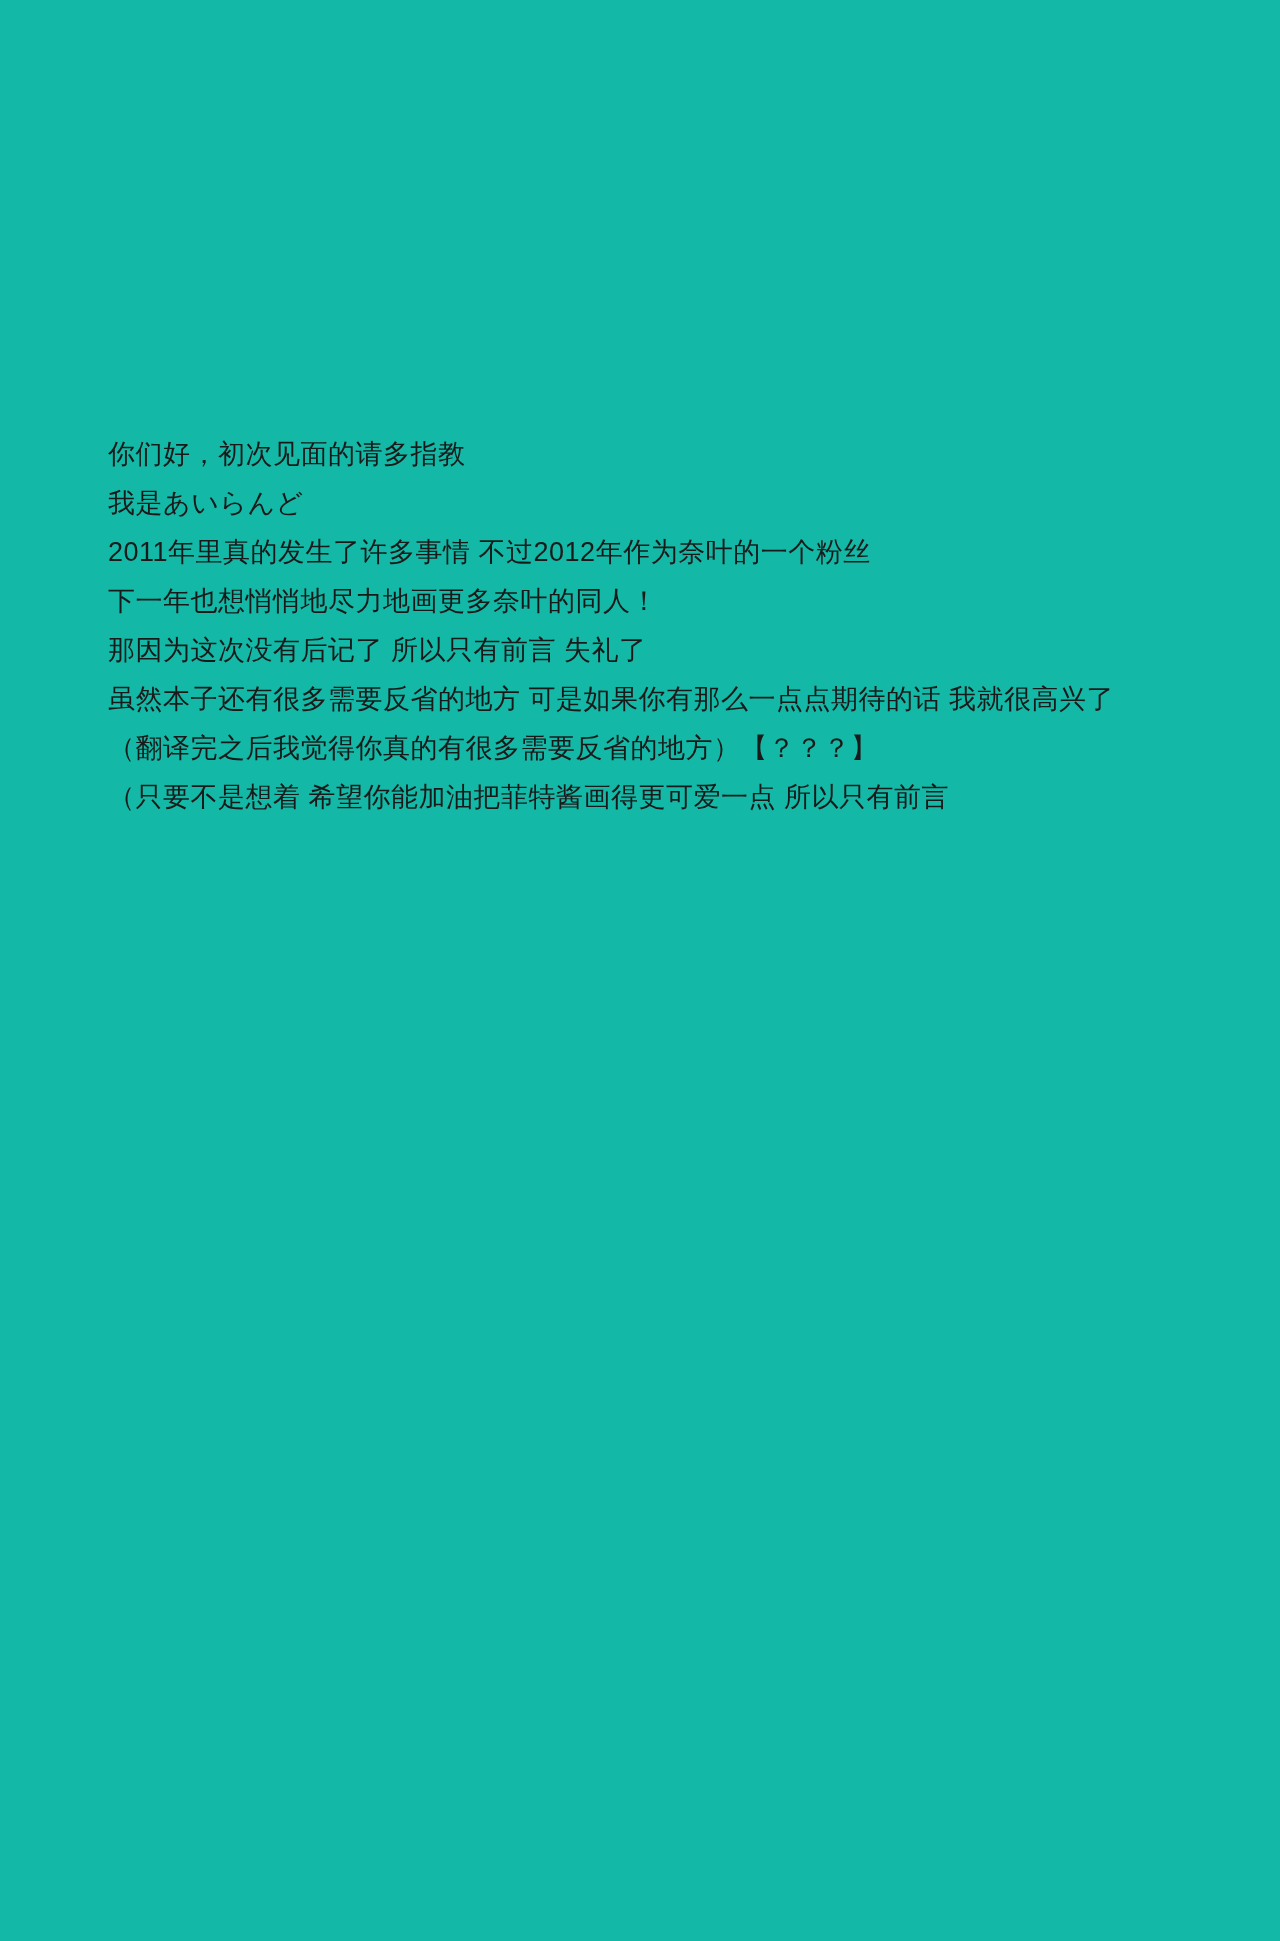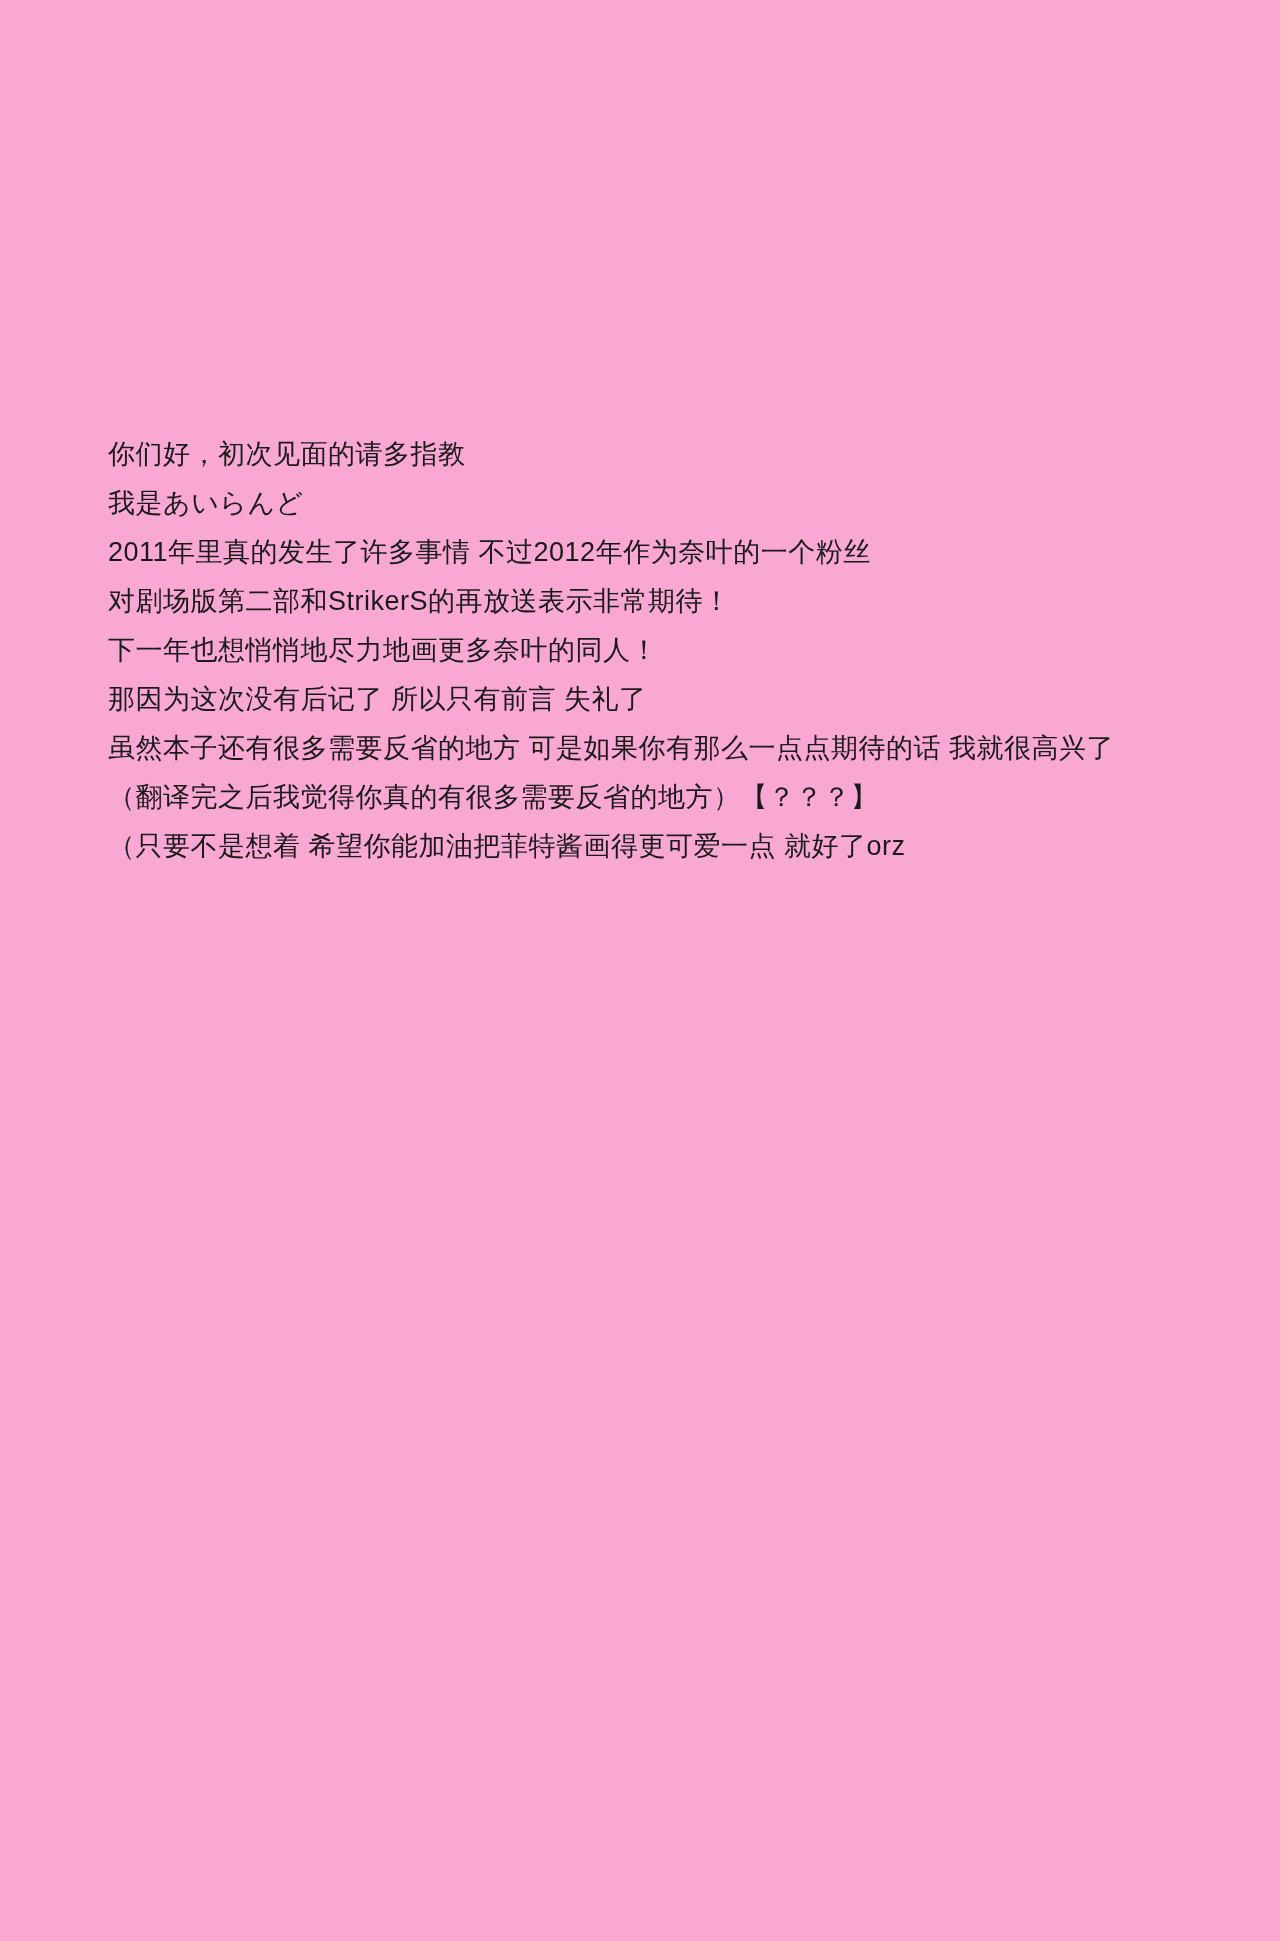--- a/index.html
+++ b/index.html
@@ -4,21 +4,21 @@
 <style>
   html, body {
     margin: 0;
     padding: 0;
     background: #ffffff;
   }
   .page {
     position: relative;
     width: 1280px;
     height: 1941px;
-    background: #f9a8d4;
+    background: #14b8a6;
     overflow: hidden;
   }
   .afterword-block {
     position: absolute;
     left: 108px;
     top: 430px;
     width: 1120px;
   }
   .line {
     font-family: "Liberation Sans", "DejaVu Sans", sans-serif;
@@ -30,20 +30,19 @@
   }
 </style>
 </head>
 <body>
 
 <div class="page">
   <div class="afterword-block">
     <div class="line">你们好，初次见面的请多指教</div>
     <div class="line">我是あいらんど</div>
     <div class="line">2011年里真的发生了许多事情 不过2012年作为奈叶的一个粉丝</div>
-    <div class="line">对剧场版第二部和StrikerS的再放送表示非常期待！</div>
     <div class="line">下一年也想悄悄地尽力地画更多奈叶的同人！</div>
     <div class="line">那因为这次没有后记了 所以只有前言 失礼了</div>
     <div class="line">虽然本子还有很多需要反省的地方 可是如果你有那么一点点期待的话 我就很高兴了</div>
     <div class="line">（翻译完之后我觉得你真的有很多需要反省的地方）【？？？】</div>
-    <div class="line">（只要不是想着 希望你能加油把菲特酱画得更可爱一点 就好了orz</div>
+    <div class="line">（只要不是想着 希望你能加油把菲特酱画得更可爱一点 所以只有前言</div>
   </div>
 </div>
 
 </body></html>

